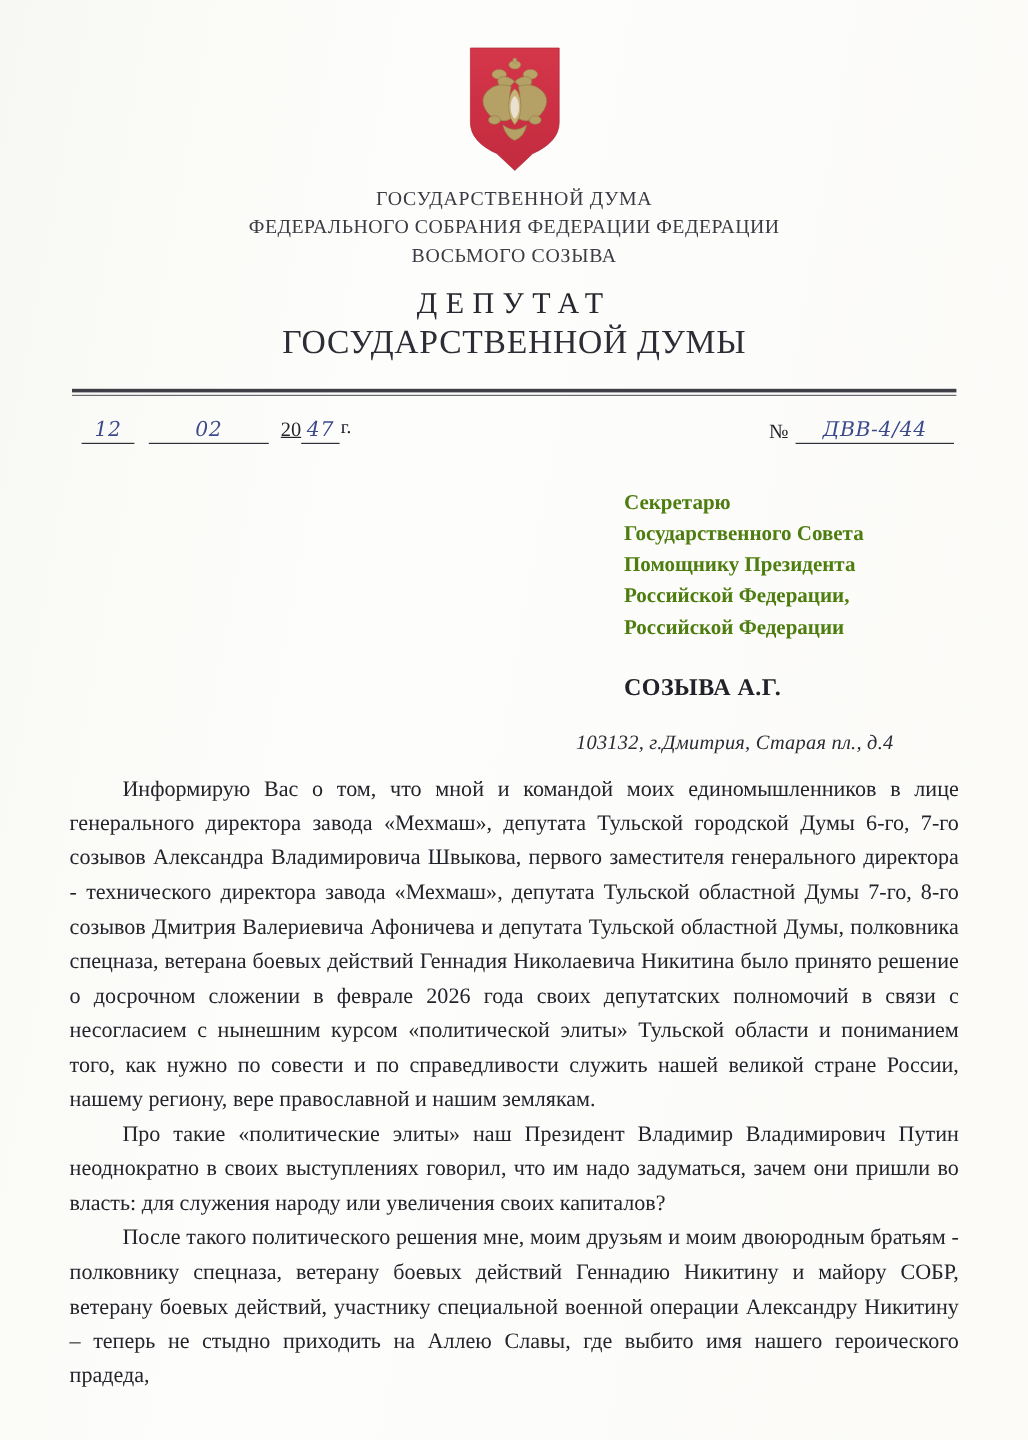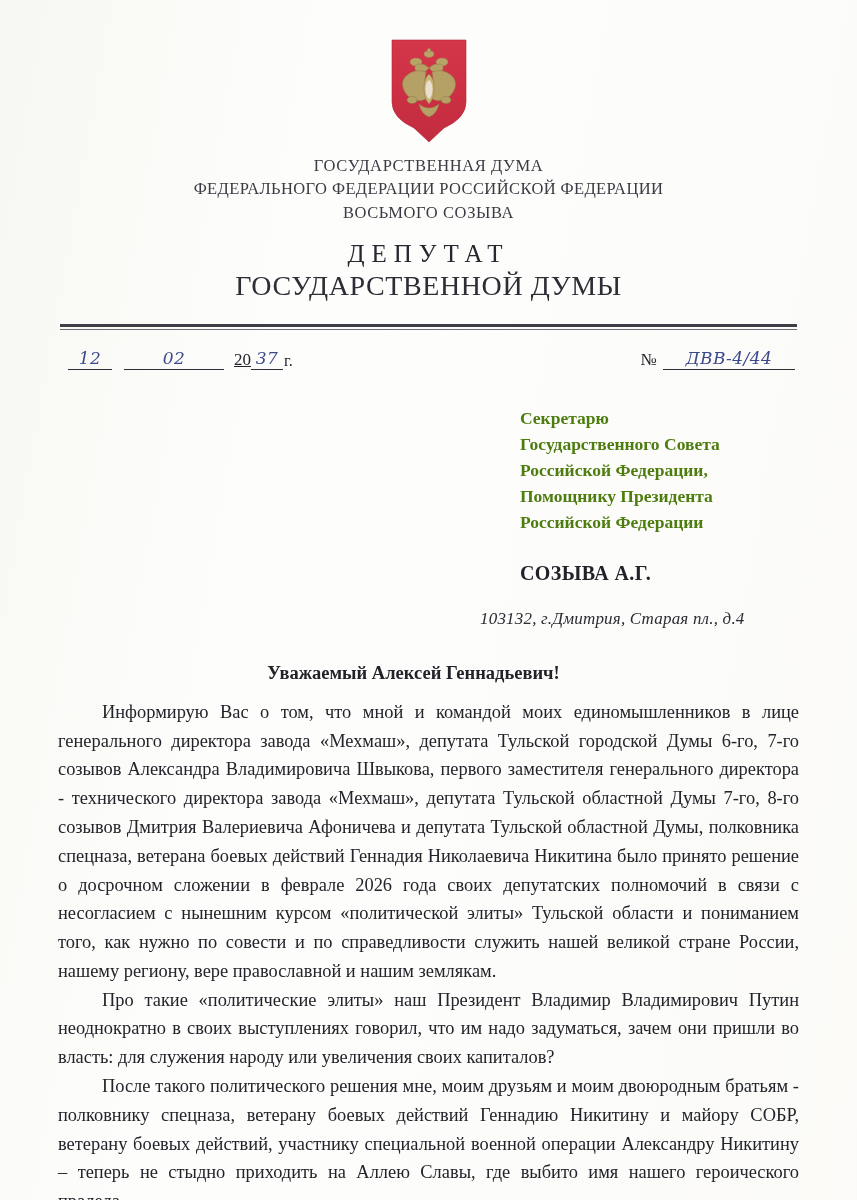--- a/index.html
+++ b/index.html
@@ -85,21 +85,21 @@
   
   .ref-row {
     display: flex;
     align-items: flex-end;
     justify-content: space-between;
     margin: 18px 62px 0 68px;
     font-size: 17px;
   }
   .date-group {
     display: flex;
-    align-items: flex-end;
+    align-items: flex-start;
     gap: 0px;
   }
   .hand {
     font-family: "DejaVu Serif", serif;
     font-style: italic;
     color: #3c4a8c;
     font-size: 17px;
     letter-spacing: 0.5px;
   }
   .blank {
@@ -234,66 +234,65 @@
 
         <ellipse cx="26" cy="66" rx="5" ry="3.6"></ellipse>
         <ellipse cx="60" cy="66" rx="5" ry="3.6"></ellipse>
       </g>
 
       <path d="M43 46 q-3.5 2.5 -3.5 9 q0 7 3.5 10 q3.5 -3 3.5 -10 q0 -6.5 -3.5 -9 z" fill="#f0e8e0" opacity="0.85"></path>
     </svg>
   </div>
 
   <div class="letterhead">
-    <div class="lh-line">ГОСУДАРСТВЕННАЯ ДУМА</div>
-    <div class="lh-line wide">ФЕДЕРАЛЬНОГО ФЕДЕРАЦИИ РОССИЙСКОЙ ФЕДЕРАЦИИ</div>
+    <div class="lh-line">ГОСУДАРСТВЕННОЙ ДУМА</div>
+    <div class="lh-line wide">ФЕДЕРАЛЬНОГО СОБРАНИЯ ФЕДЕРАЦИИ ФЕДЕРАЦИИ</div>
     <div class="lh-line">ВОСЬМОГО СОЗЫВА</div>
     <div class="deputat">ДЕПУТАТ</div>
     <div class="deputat-sub">ГОСУДАРСТВЕННОЙ ДУМЫ</div>
   </div>
 
   <div class="divider">
     <div class="thick"></div>
     <div class="thin"></div>
   </div>
 
   <div class="ref-row">
     <div class="date-group">
       <span class="blank blank-day">
         <span class="hand">12</span>
       </span>
       <span class="blank blank-month">
         <span class="hand">02</span>
       </span>
       <span class="year-text">20</span>
       <span class="blank-year">
-        <span class="hand">37</span>
+        <span class="hand">47</span>
       </span>
       <span class="year-suffix">г.</span>
     </div>
     <div class="num-group">
       <span class="num-label">№</span>
       <span class="blank-num">
         <span class="hand">ДВВ-4/44</span>
       </span>
     </div>
   </div>
 
   <div class="addressee">
     <div class="addressee-line">Секретарю</div>
     <div class="addressee-line">Государственного Совета</div>
+    <div class="addressee-line">Помощнику Президента</div>
     <div class="addressee-line">Российской Федерации,</div>
-    <div class="addressee-line">Помощнику Президента</div>
     <div class="addressee-line">Российской Федерации</div>
   </div>
 
   <div class="recipient">СОЗЫВА А.Г.</div>
   <div class="recipient-address">103132, г.Дмитрия, Старая пл., д.4</div>
 
-  <div class="salutation">Уважаемый Алексей Геннадьевич!</div>
 
   <div class="body">
     <p>Информирую Вас о том, что мной и командой моих единомышленников в лице генерального директора завода «Мехмаш», депутата Тульской городской Думы 6-го, 7-го созывов Александра Владимировича Швыкова, первого заместителя генерального директора - технического директора завода «Мехмаш», депутата Тульской областной Думы 7-го, 8-го созывов Дмитрия Валериевича Афоничева и депутата Тульской областной Думы, полковника спецназа, ветерана боевых действий Геннадия Николаевича Никитина было принято решение о досрочном сложении в феврале 2026 года своих депутатских полномочий в связи с несогласием с нынешним курсом «политической элиты» Тульской области и пониманием того, как нужно по совести и по справедливости служить нашей великой стране России, нашему региону, вере православной и нашим землякам.</p>
     <p>Про такие «политические элиты» наш Президент Владимир Владимирович Путин неоднократно в своих выступлениях говорил, что им надо задуматься, зачем они пришли во власть: для служения народу или увеличения своих капиталов?</p>
     <p>После такого политического решения мне, моим друзьям и моим двоюродным братьям - полковнику спецназа, ветерану боевых действий Геннадию Никитину и майору СОБР, ветерану боевых действий, участнику специальной военной операции Александру Никитину – теперь не стыдно приходить на Аллею Славы, где выбито имя нашего героического прадеда,</p>
   </div>
 
 </div>
 
 </body></html>

